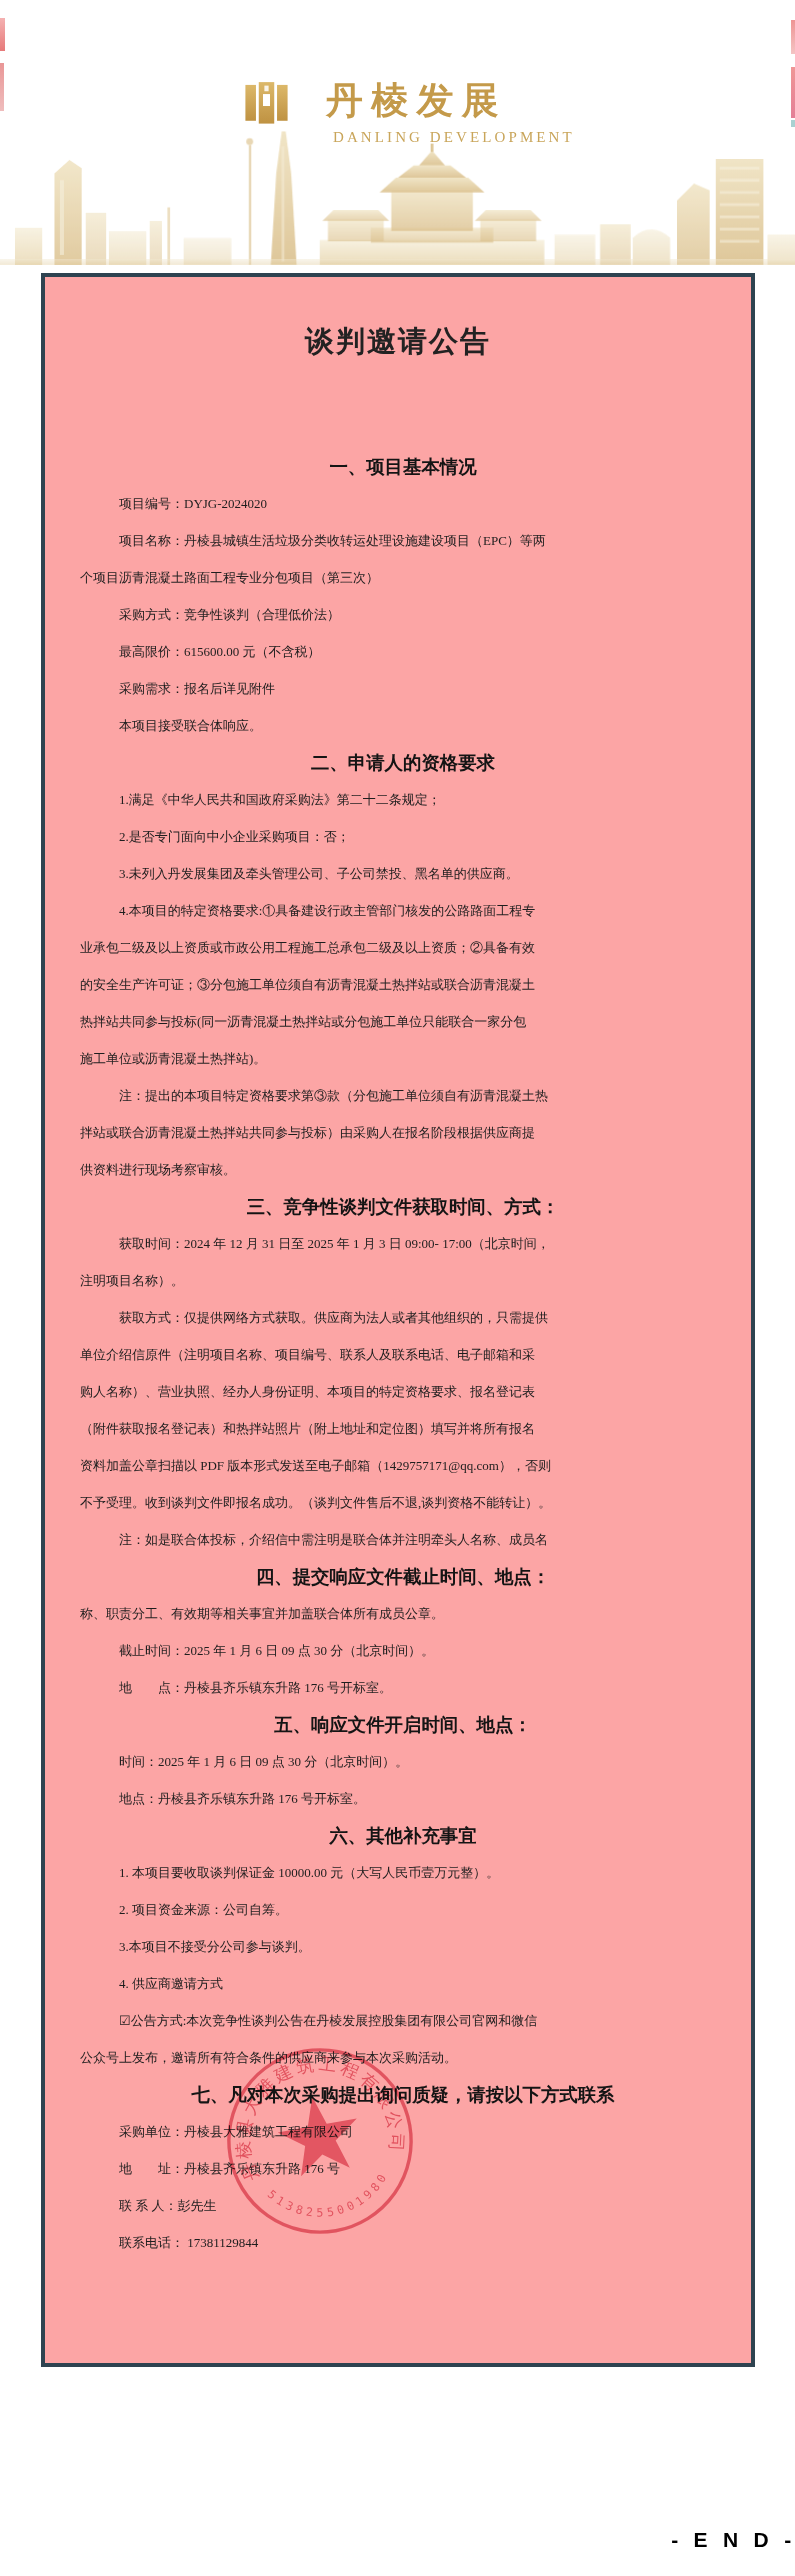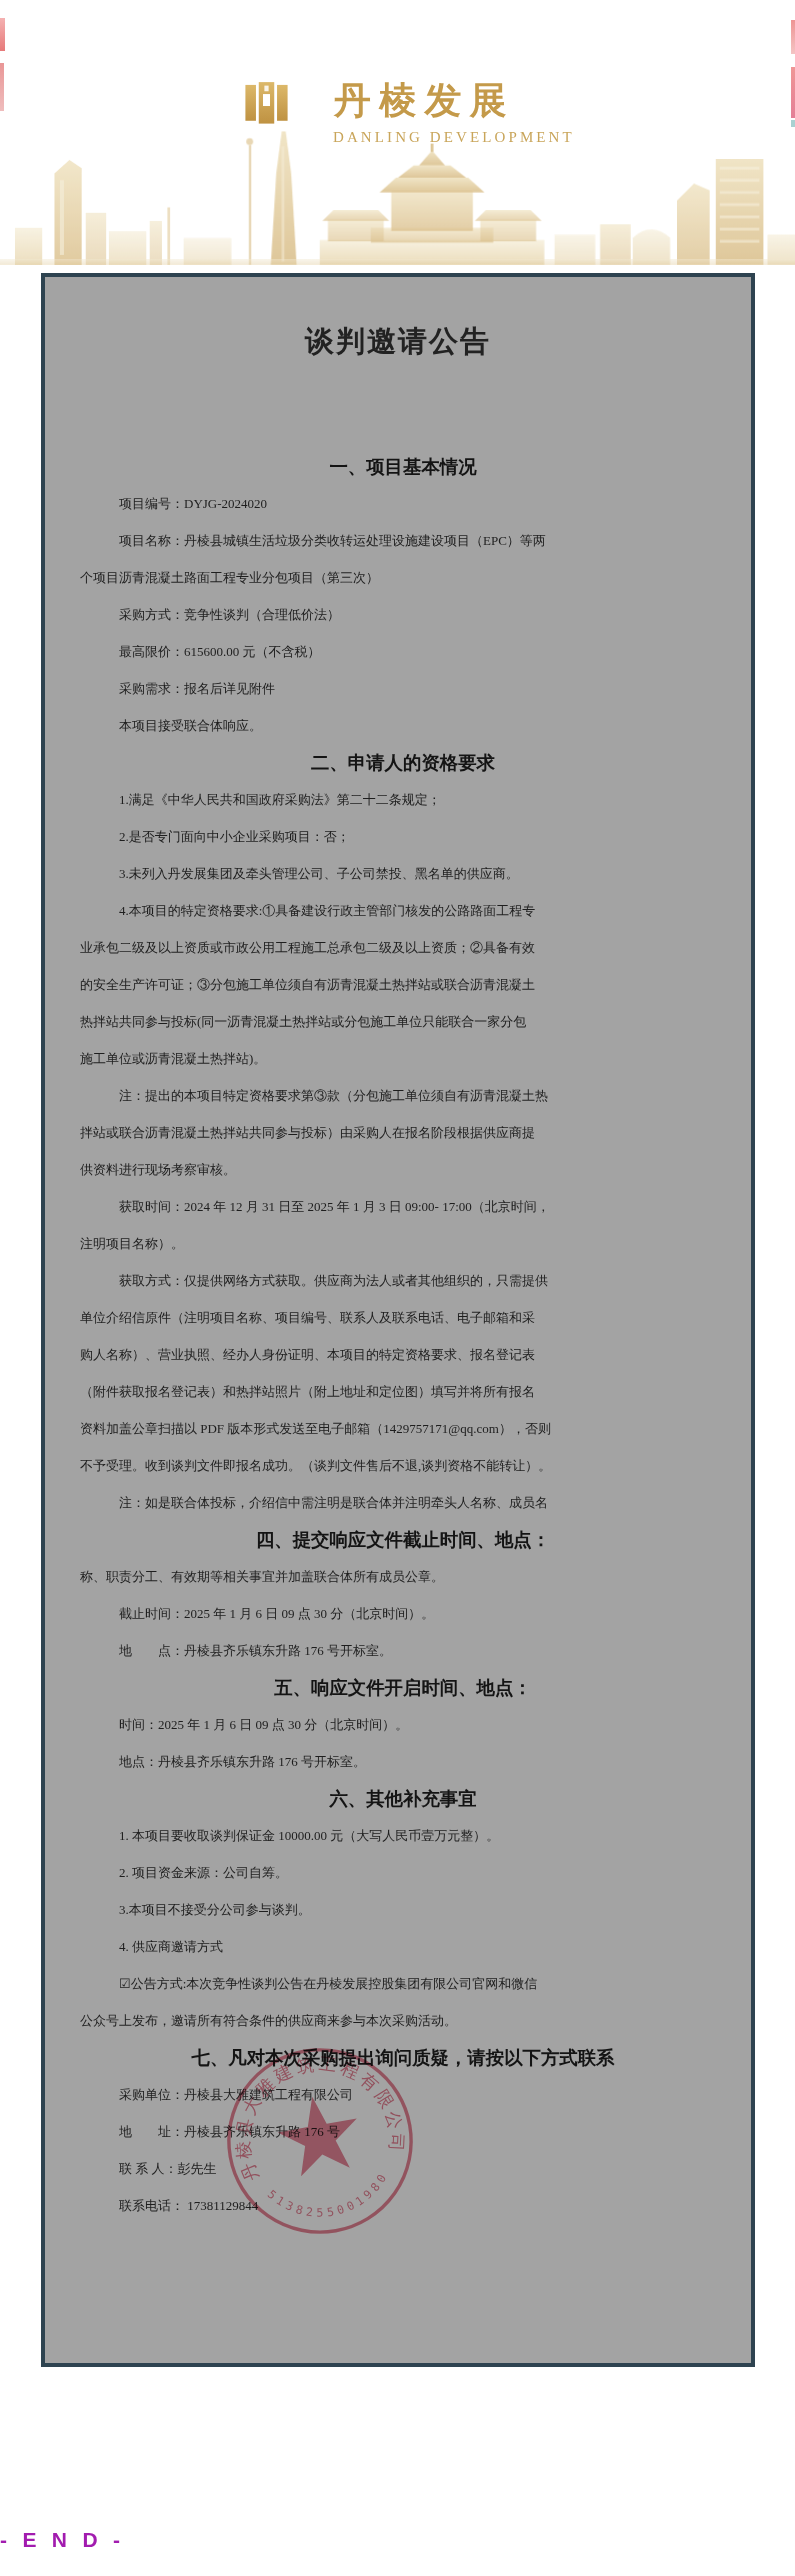--- a/index.html
+++ b/index.html
@@ -1,52 +1,52 @@
 <!DOCTYPE html>
 <html style="font-size:11px"><head>
 <meta charset="utf-8">
 <style>
   html,body{margin:0;padding:0;background:#ffffff;}
   .page{position:relative;width:796px;height:2576px;background:#ffffff;overflow:hidden;
         font-family:"Liberation Serif","DejaVu Serif",serif;color:#1e1e1e;}
 
   
   .brand-mark{position:absolute;left:244px;top:80px;width:45px;height:45px;}
-  .brand-cn{position:absolute;left:334px;top:76px;font-size:37px;font-weight:bold;
+  .brand-cn{position:absolute;left:326px;top:76px;font-size:37px;font-weight:bold;
             letter-spacing:8.2px;color:#c49a4a;font-family:"Liberation Serif",serif;white-space:nowrap;}
   .brand-en{position:absolute;left:333px;top:129px;font-size:15px;letter-spacing:3.1px;
             color:#c9a55a;font-family:"Liberation Serif",serif;white-space:nowrap;}
   .skyline{position:absolute;left:0;top:126px;width:796px;height:139px;}
 
   
   .artifact{position:absolute;pointer-events:none;}
   .a-l1{left:0;top:17.7px;width:5.4px;height:33px;background:linear-gradient(#f29e9e,#e05858);opacity:.8;}
   .a-l2{left:0;top:63px;width:4.1px;height:48px;background:linear-gradient(#e06a6a,#e8a0a0);opacity:.7;}
   .a-r1{right:0;top:20.4px;width:5.4px;height:34px;background:linear-gradient(#e87070,#f0b0b0);opacity:.75;}
   .a-r2{right:0;top:67px;width:4.8px;height:51px;background:linear-gradient(#e86a6a,#d8486a);opacity:.7;}
   .a-r3{right:1.4px;top:120px;width:3.4px;height:6.8px;background:#6fb3b3;opacity:.6;}
 
   
   .doc-frame{position:absolute;left:41px;top:273px;width:706px;height:2086px;
-             border:4.1px solid #2e4350;background:#a3a3a3;}
+             border:4.1px solid #2e4350;background:#fca5a5;}
   .doc-title{position:absolute;top:45px;left:0;width:100%;text-align:center;
              font-size:29px;font-weight:bold;letter-spacing:2px;color:#222;}
   .doc-body{position:absolute;top:171px;left:35px;width:646px;}
   .line{height:37px;line-height:37px;font-size:13px;white-space:nowrap;color:#1e1e1e;}
   .line.h{font-family:"Liberation Sans","DejaVu Sans",sans-serif;font-weight:700;font-size:18.4px;color:#141414;text-align:center;}
   .line.indent{padding-left:39px;}
 
   
   .stamp{position:absolute;left:218px;top:2039px;width:204px;height:204px;
          mix-blend-mode:multiply;opacity:.85;}
 
   
-  .end-label{position:absolute;top:2528px;left:0;width:100%;text-align:left;
+  .end-label{position:absolute;top:2528px;left:0;width:100%;text-align:right;
              font-family:"Liberation Sans","DejaVu Sans",sans-serif;font-weight:700;
-             font-size:21px;letter-spacing:4.8px;color:#a21caf;}
+             font-size:21px;letter-spacing:4.8px;color:#000000;}
 </style>
 </head>
 <body>
 
 <div class="page">
 
   <div>
     <svg class="brand-mark" viewBox="0 0 64 64">
       <defs>
         <linearGradient id="goldg" x1="0" y1="0" x2="0" y2="1">
@@ -142,20 +142,21 @@
         <div class="line indent">2.是否专门面向中小企业采购项目：否；</div>
         <div class="line indent">3.未列入丹发展集团及牵头管理公司、子公司禁投、黑名单的供应商。</div>
         <div class="line indent">4.本项目的特定资格要求:①具备建设行政主管部门核发的公路路面工程专</div>
         <div class="line">业承包二级及以上资质或市政公用工程施工总承包二级及以上资质；②具备有效</div>
         <div class="line">的安全生产许可证；③分包施工单位须自有沥青混凝土热拌站或联合沥青混凝土</div>
         <div class="line">热拌站共同参与投标(同一沥青混凝土热拌站或分包施工单位只能联合一家分包</div>
         <div class="line">施工单位或沥青混凝土热拌站)。</div>
         <div class="line indent">注：提出的本项目特定资格要求第③款（分包施工单位须自有沥青混凝土热</div>
         <div class="line">拌站或联合沥青混凝土热拌站共同参与投标）由采购人在报名阶段根据供应商提</div>
         <div class="line">供资料进行现场考察审核。</div>
+        <div class="line h">三、竞争性谈判文件获取时间、方式：</div>
         <div class="line indent">获取时间：2024 年 12 月 31 日至 2025 年 1 月 3 日 09:00- 17:00（北京时间，</div>
         <div class="line">注明项目名称）。</div>
         <div class="line indent">获取方式：仅提供网络方式获取。供应商为法人或者其他组织的，只需提供</div>
         <div class="line">单位介绍信原件（注明项目名称、项目编号、联系人及联系电话、电子邮箱和采</div>
         <div class="line">购人名称）、营业执照、经办人身份证明、本项目的特定资格要求、报名登记表</div>
         <div class="line">（附件获取报名登记表）和热拌站照片（附上地址和定位图）填写并将所有报名</div>
         <div class="line">资料加盖公章扫描以 PDF 版本形式发送至电子邮箱（1429757171@qq.com），否则</div>
         <div class="line">不予受理。收到谈判文件即报名成功。（谈判文件售后不退,谈判资格不能转让）。</div>
         <div class="line indent">注：如是联合体投标，介绍信中需注明是联合体并注明牵头人名称、成员名</div>
         <div class="line h">四、提交响应文件截止时间、地点：</div>

